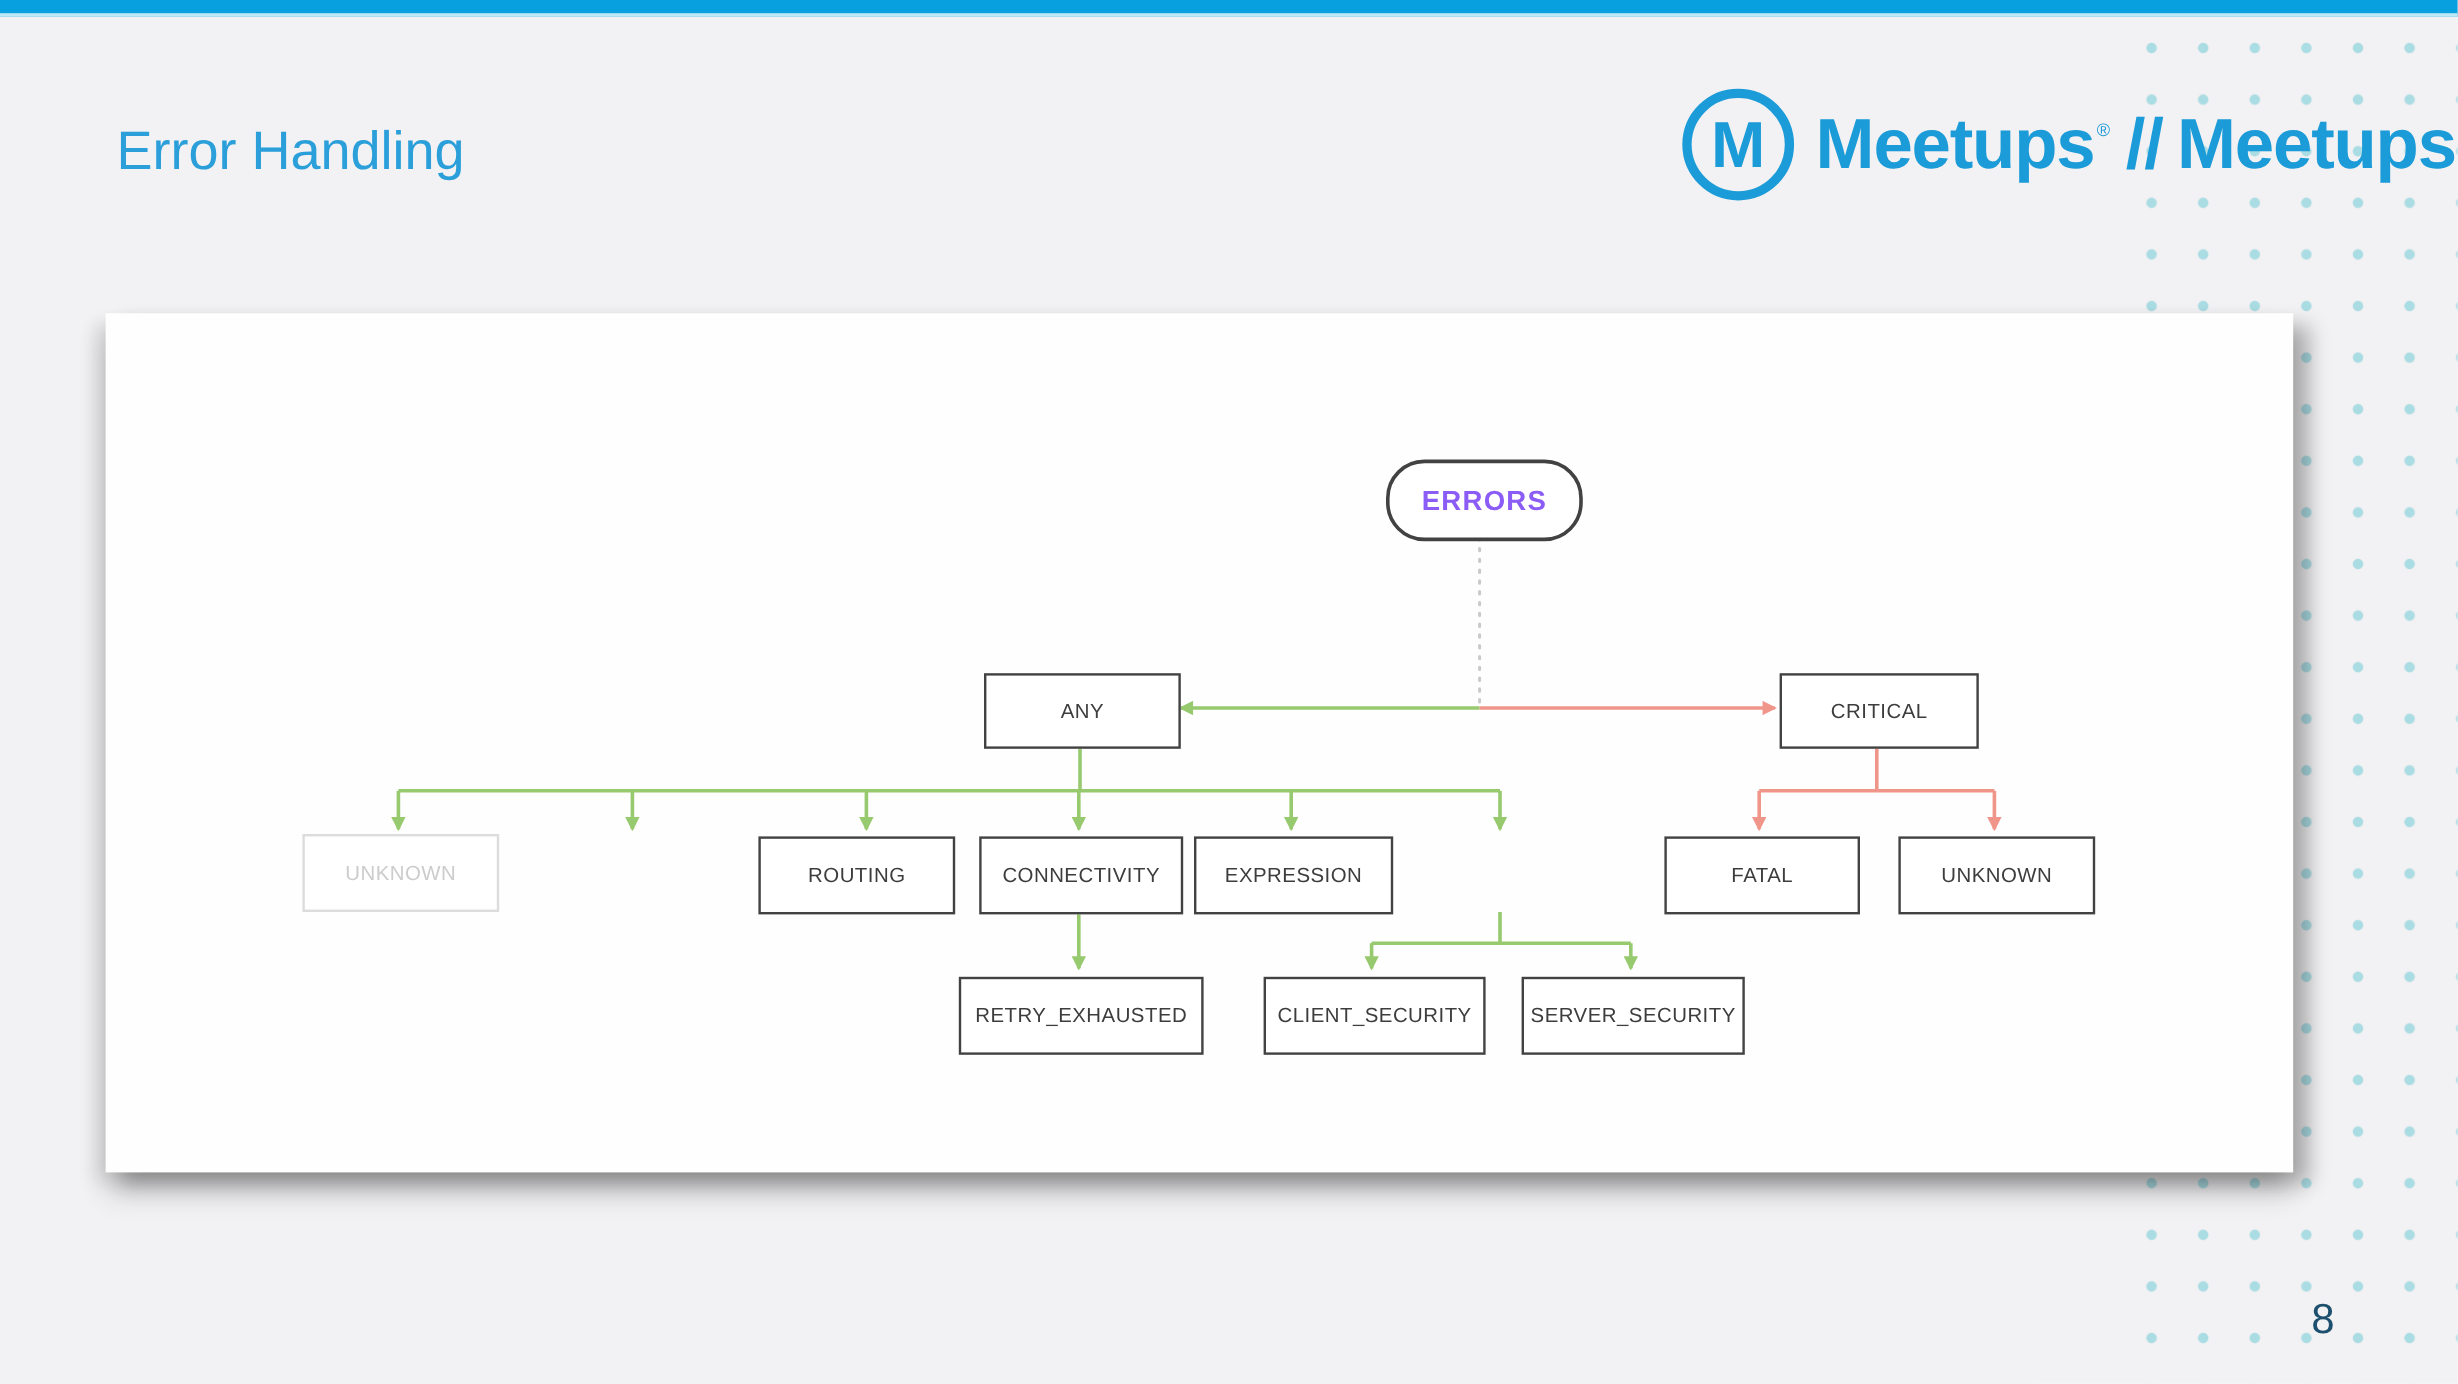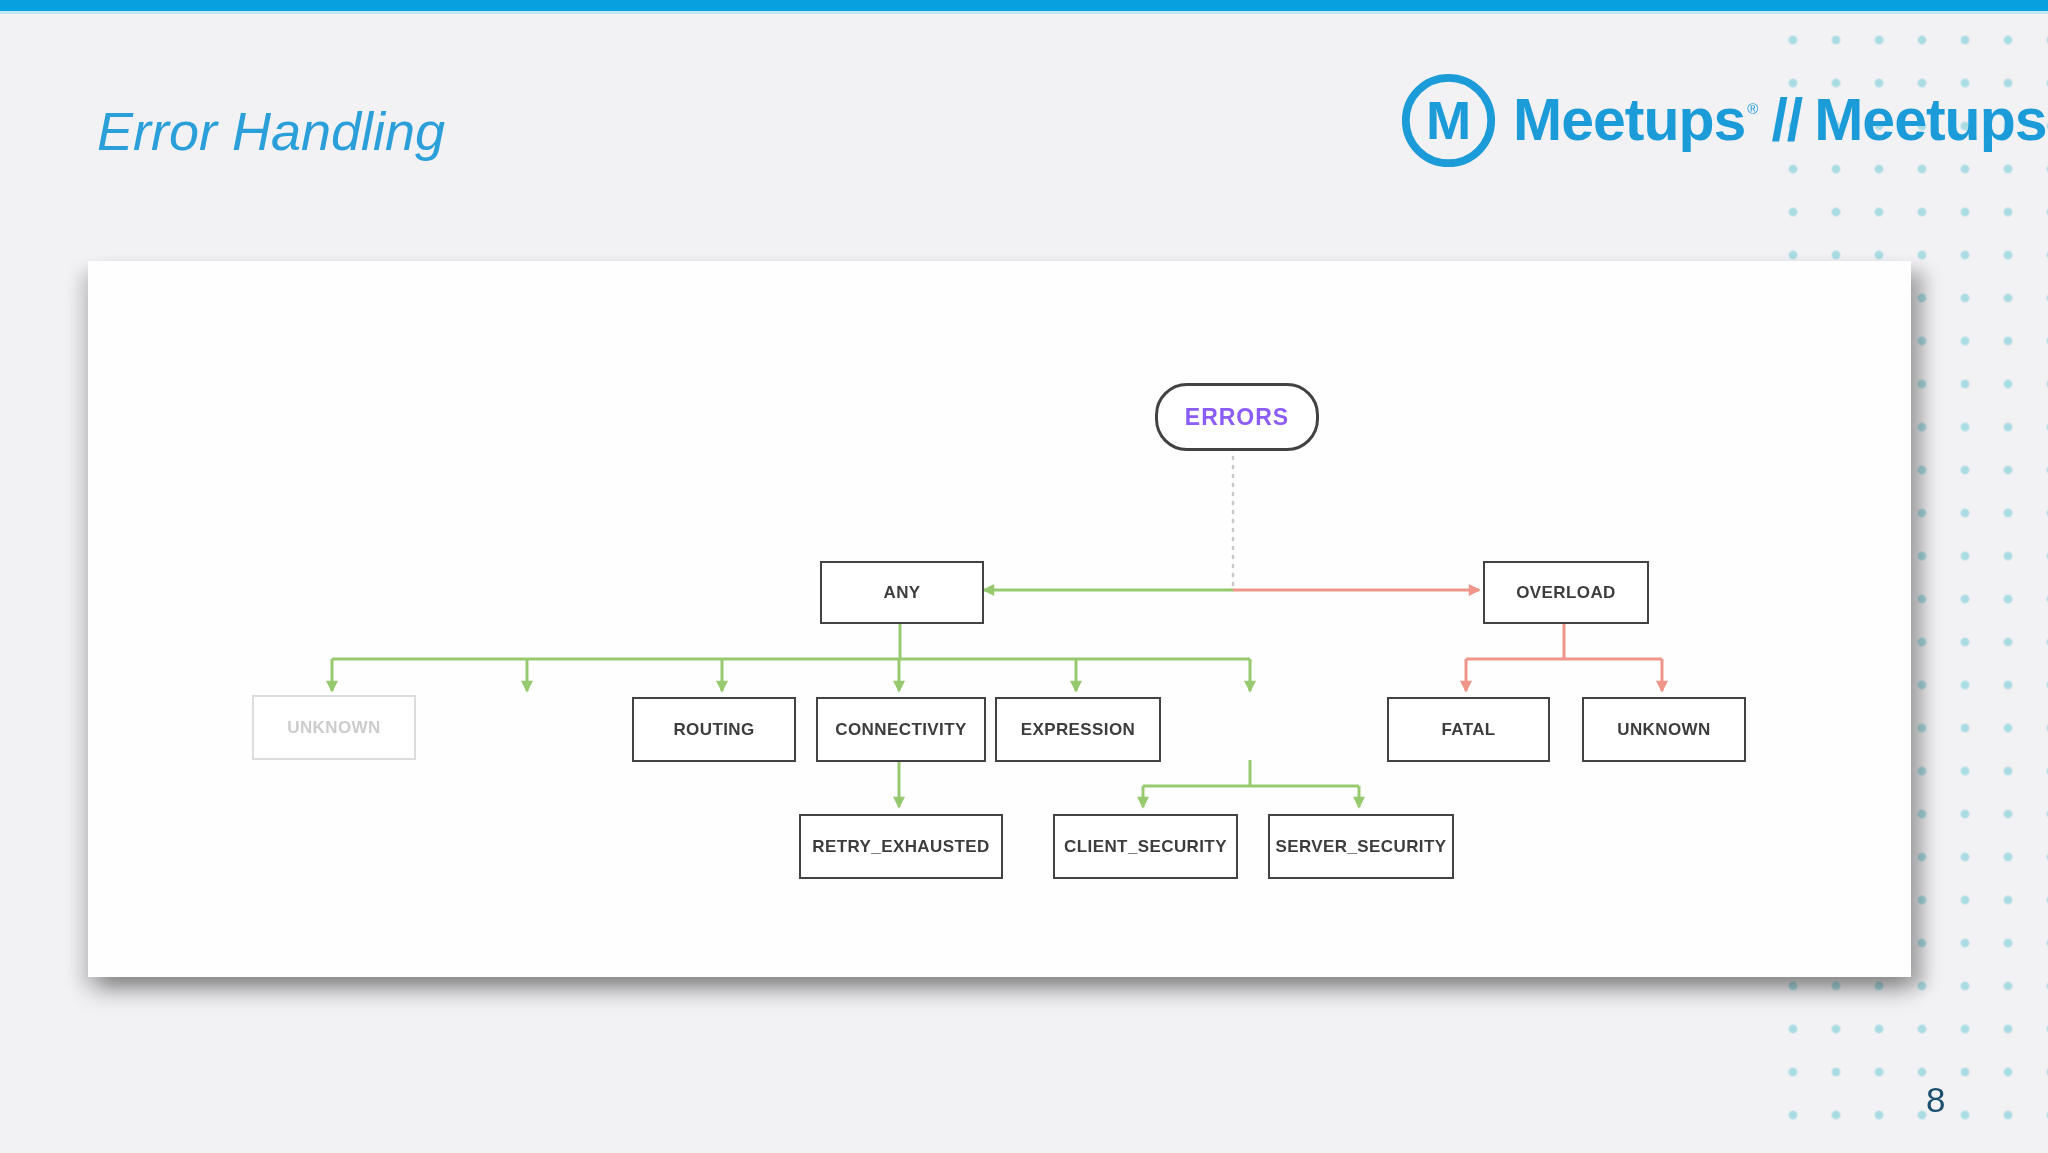--- a/index.html
+++ b/index.html
@@ -22,23 +22,22 @@
   .dots{
     position:absolute;top:34px;left:1775px;right:0;bottom:0;
     background-image:radial-gradient(circle,var(--dot) 0 3.8px,rgba(0,0,0,0) 4.8px);
     background-size:43px 43px;
     background-position:-3.5px -15.5px;
   }
 
   
   .title{
     position:absolute;left:97px;top:100px;margin:0;
-    font-size:54px;font-weight:400;letter-spacing:0;
+    font-size:45px;font-weight:400;letter-spacing:0;
     color:var(--title-blue);
-    font-style:italic;
   }
 
   
   .logo{
     position:absolute;left:1400px;top:70px;height:100px;
     display:flex;align-items:center;
     color:var(--logo-blue);
   }
   .logo-text{display:flex;align-items:center;margin-left:16px;
     font-size:59px;font-weight:700;letter-spacing:-1px;white-space:nowrap;}
@@ -57,21 +56,21 @@
   
   .connectors{position:absolute;left:0;top:0;width:2048px;height:1153px;pointer-events:none;}
   .ln-green{stroke:var(--green);stroke-width:3;fill:none;}
   .ln-red{stroke:var(--red);stroke-width:3;fill:none;}
   .ln-dotted{stroke:#c9c9c9;stroke-width:2.5;fill:none;stroke-dasharray:2 7;stroke-linecap:round;}
 
   
   .node{
     position:absolute;display:flex;align-items:center;justify-content:center;
     background:#ffffff;border:2.5px solid var(--node-border);
-    font-size:17px;font-weight:700;letter-spacing:.4px;color:#3d3d3d;
+    font-size:17px;font-weight:400;letter-spacing:.4px;color:#3d3d3d;
     white-space:nowrap;
   }
   .node--root{
     border-radius:32px;border-width:3px;
     font-size:23px;font-weight:700;letter-spacing:1px;color:#8b5cf6;
   }
   .node--muted{border-color:#dcdcdc;color:var(--muted);}
 
   
   .pagenum{
@@ -137,21 +136,21 @@
 
     <path class="ln-red" d="M1564 622 L1564 659"></path>
     <path class="ln-red" d="M1466 659 L1662 659"></path>
     <path class="ln-red" d="M1466 659 L1466 691" marker-end="url(#arrow-red)"></path>
     <path class="ln-red" d="M1662 659 L1662 691" marker-end="url(#arrow-red)"></path>
   </svg>
 
   <div class="node node--root" style="left:1155px;top:383px;width:158px;height:62px">ERRORS</div>
 
   <div class="node" style="left:820px;top:561px;width:160px;height:59px">ANY</div>
-  <div class="node" style="left:1483px;top:561px;width:162px;height:59px">OVERLOAD</div>
+  <div class="node" style="left:1483px;top:561px;width:162px;height:59px">CRITICAL</div>
 
   <div class="node node--muted" style="left:252px;top:695px;width:160px;height:61px">UNKNOWN</div>
   <div class="node" style="left:632px;top:697px;width:160px;height:61px">ROUTING</div>
   <div class="node" style="left:816px;top:697px;width:166px;height:61px">CONNECTIVITY</div>
   <div class="node" style="left:995px;top:697px;width:162px;height:61px">EXPRESSION</div>
   <div class="node" style="left:1387px;top:697px;width:159px;height:61px">FATAL</div>
   <div class="node" style="left:1582px;top:697px;width:160px;height:61px">UNKNOWN</div>
 
   <div class="node" style="left:799px;top:814px;width:200px;height:61px">RETRY_EXHAUSTED</div>
   <div class="node" style="left:1053px;top:814px;width:181px;height:61px">CLIENT_SECURITY</div>

